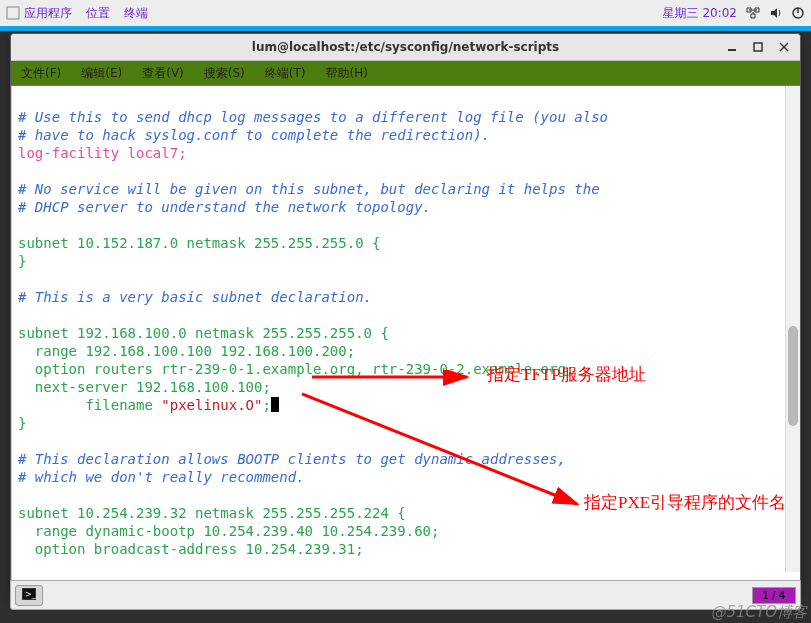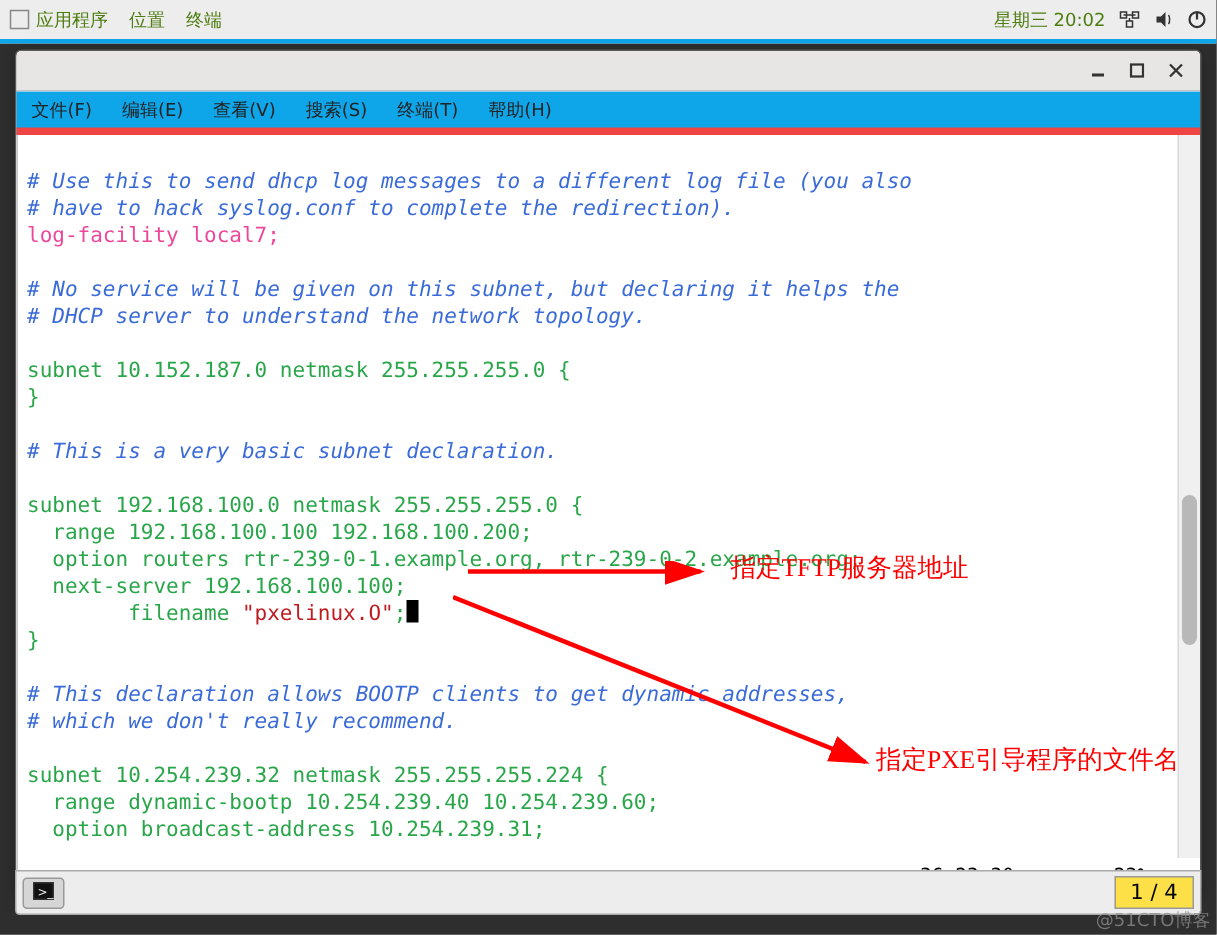--- a/index.html
+++ b/index.html
@@ -9,25 +9,25 @@
     width: 811px;
     background: #2e2e2e;
     font-family: "DejaVu Sans", "WenQuanYi Micro Hei", sans-serif;
     font-size: 12px;
     overflow: hidden;
     position: relative;
   }
   .top-panel {
     height: 26px;
     background: #ededed;
-    border-bottom: 3px solid #0ea5e9;
+    border-bottom: 5px solid #0ea5e9;
     display: flex;
     align-items: center;
     padding: 0 6px;
-    color: #4d7c0f;
+    color: #6d28d9;
   }
   .top-panel .icon-placeholder {
     width: 14px; height: 14px; margin-right: 4px;
   }
   .top-panel .menu-item { margin-right: 14px; }
   .top-panel .spacer { flex: 1; }
   .top-panel .tray-icon { margin-left: 8px; display:inline-flex; }
   .window {
     position: absolute;
     left: 10px; right: 10px; top: 33px;
@@ -58,22 +58,22 @@
   }
   .win-controls .btn {
     width: 22px; height: 20px;
     display: flex; align-items: center; justify-content: center;
     color: #333;
     border: 1px solid transparent;
     border-radius: 2px;
   }
   .menubar {
     height: 24px;
-    background: #0ea5e9;
-    border-bottom: 5px solid #ef4444;
+    background: #4d7c0f;
+    border-bottom: 1px solid #ef4444;
     display: flex;
     align-items: center;
     padding: 0 4px;
     gap: 8px;
     color: #222;
   }
   .menubar .m { padding: 2px 6px; }
   .terminal {
     flex: 1;
     background: #ffffff;
@@ -141,30 +141,31 @@
     padding: 2px 6px;
     display: flex;
     align-items: center;
     gap: 5px;
     max-width: 260px;
     overflow: hidden;
     font-size: 12px;
   }
   .taskbar .spacer { flex: 1; }
   .taskbar .ws {
-    background: #fde047;
+    background: #a21caf;
     border: 1px solid #999;
     padding: 2px 10px;
-    font-size: 14px;
+    font-size: 10px;
   }
   .watermark {
     position: absolute;
     right: 4px; bottom: 1px;
     color: #8e8e8e;
-    font-size: 12px;
+    font-size: 15px;
+    font-style: italic;
     opacity: 0.75;
   }
 </style>
 </head>
 <body>
 
 <div class="top-panel">
   <span class="icon-placeholder">
     <svg width="14" height="14">
         <rect x="1" y="1" width="12" height="12" fill="none" stroke="#888"></rect>
@@ -189,20 +190,21 @@
   <span class="tray-icon">
     <svg width="14" height="14">
         <circle cx="7" cy="7" r="5" fill="none" stroke="#333" stroke-width="1.5"></circle>
         <line x1="7" y1="2" x2="7" y2="7" stroke="#333" stroke-width="1.5"></line>
       </svg>
   </span>
 </div>
 
 <div class="window">
   <div class="titlebar">
+    <span>lum@localhost:/etc/sysconfig/network-scripts</span>
     <div class="win-controls">
       <div class="btn">
         <svg width="10" height="10">
             <line x1="1" y1="8" x2="9" y2="8" stroke="#333" stroke-width="2"></line>
           </svg>
       </div>
       <div class="btn">
         <svg width="10" height="10">
             <rect x="1" y="1" width="8" height="8" fill="none" stroke="#333" stroke-width="1.5"></rect>
           </svg>

